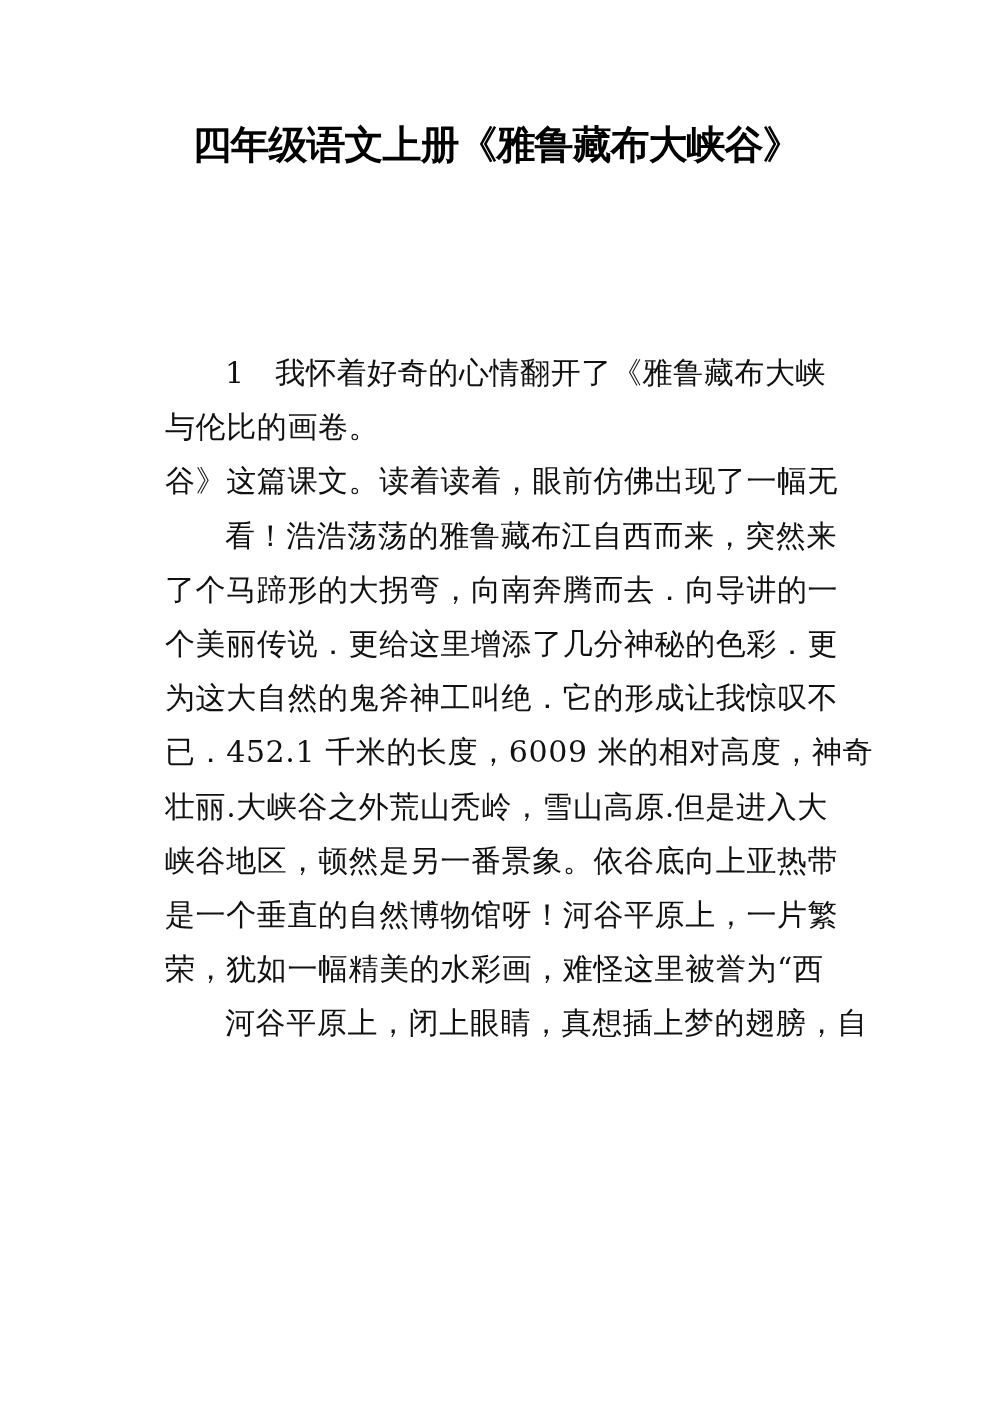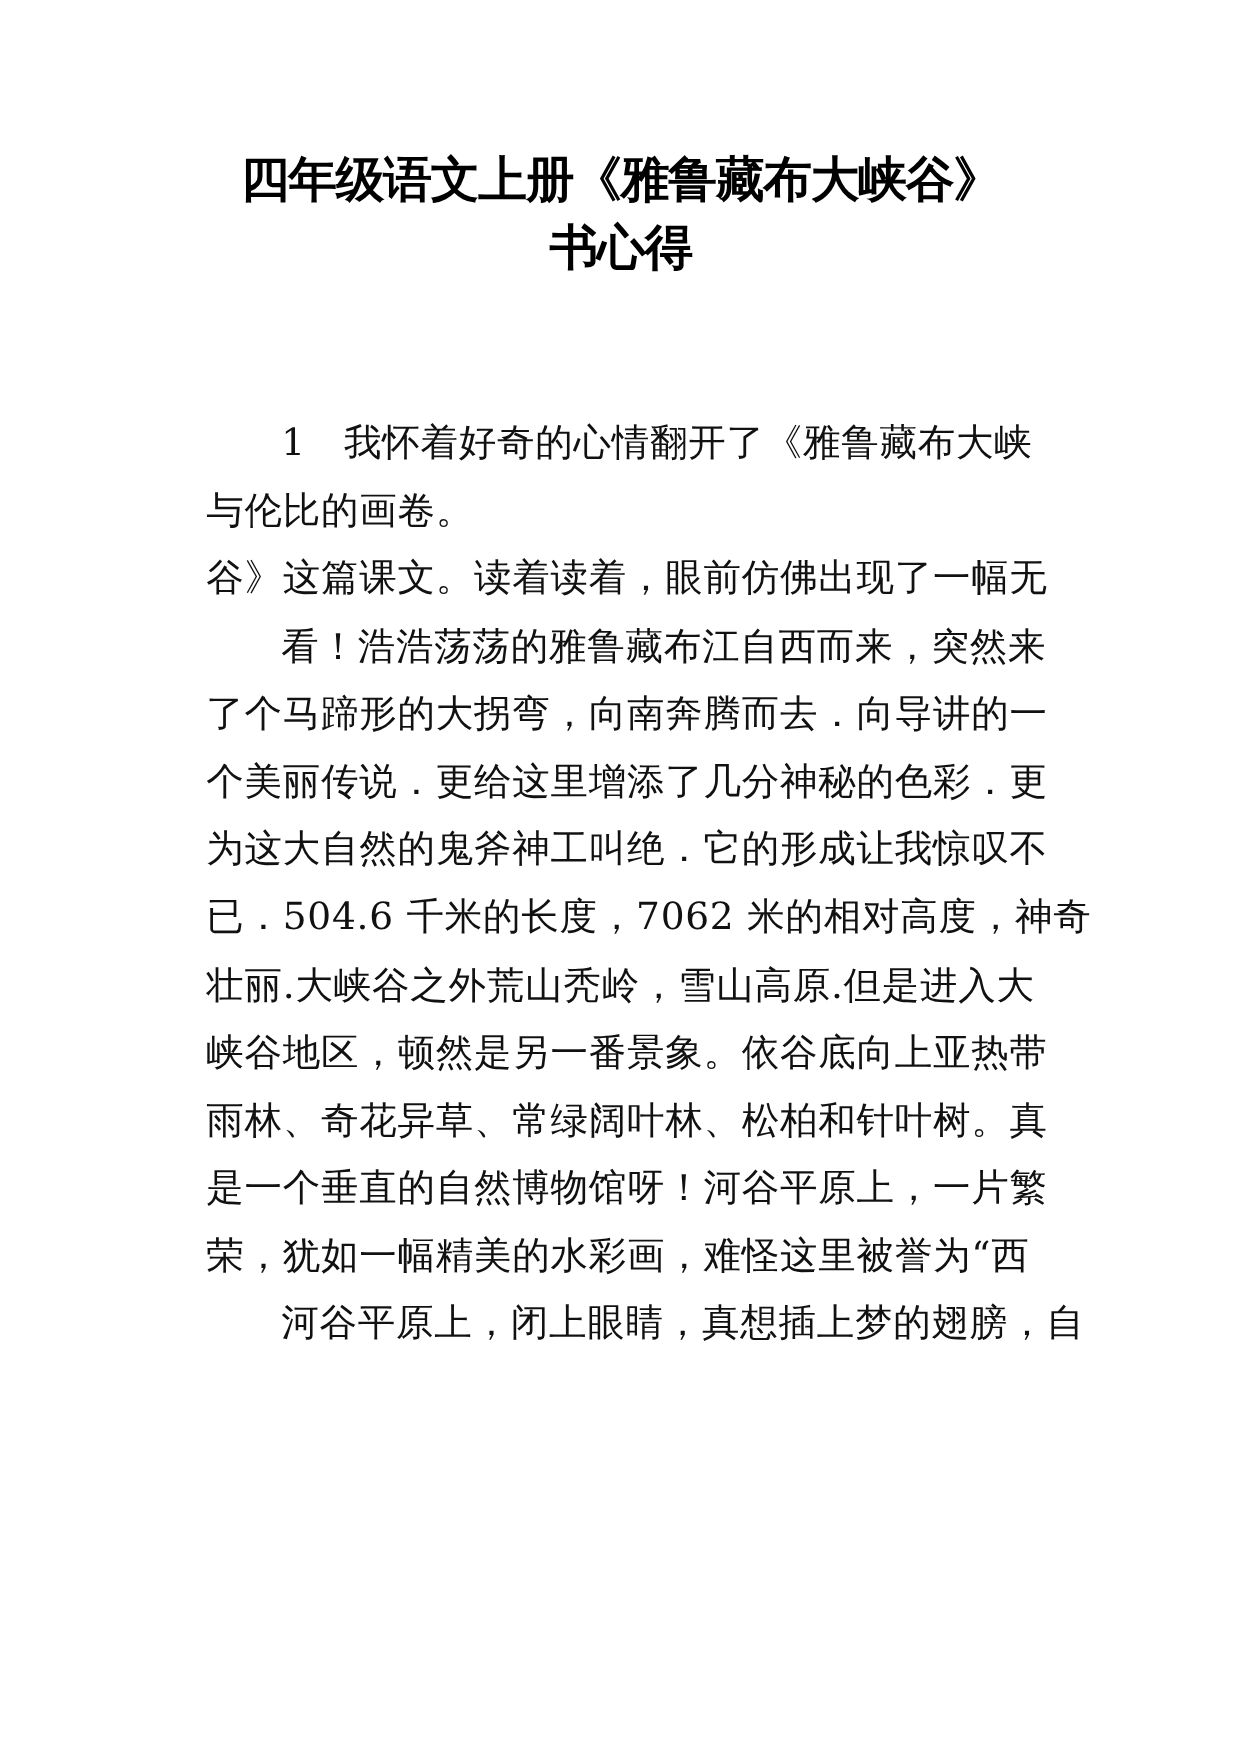--- a/index.html
+++ b/index.html
@@ -26,21 +26,21 @@
       line-height: 54px;
       letter-spacing: -1px;
     }
     .title-line {
       display: block;
       white-space: nowrap;
     }
     .body {
       position: absolute;
       left: 165px;
-      top: 328px;
+      top: 346px;
       width: 670px;
       font-family: "DejaVu Serif", "Liberation Serif", serif;
       font-size: 30px;
       line-height: 54.2px;
       color: #111111;
     }
     .line {
       display: block;
       white-space: nowrap;
       height: 54.2px;
@@ -48,37 +48,35 @@
     }
     .line.indent {
       padding-left: 60px;
     }
   </style>
 </head>
 <body>
 
 <div class="title">
   <span class="title-line">四年级语文上册《雅鲁藏布大峡谷》</span>
-  <span class="title-line">书心得</span>
 </div>
 
 <div class="body">
   <div>
     <span class="line indent">1　我怀着好奇的心情翻开了《雅鲁藏布大峡</span>
     <span class="line">与伦比的画卷。</span>
     <span class="line">谷》这篇课文。读着读着，眼前仿佛出现了一幅无</span>
   </div>
   <div>
     <span class="line indent">看！浩浩荡荡的雅鲁藏布江自西而来，突然来</span>
     <span class="line">了个马蹄形的大拐弯，向南奔腾而去．向导讲的一</span>
     <span class="line">个美丽传说．更给这里增添了几分神秘的色彩．更</span>
     <span class="line">为这大自然的鬼斧神工叫绝．它的形成让我惊叹不</span>
-    <span class="line">已．504.6 千米的长度，7062 米的相对高度，神奇</span>
+    <span class="line">已．452.1 千米的长度，6009 米的相对高度，神奇</span>
     <span class="line">壮丽.大峡谷之外荒山秃岭，雪山高原.但是进入大</span>
     <span class="line">峡谷地区，顿然是另一番景象。依谷底向上亚热带</span>
-    <span class="line">雨林、奇花异草、常绿阔叶林、松柏和针叶树。真</span>
     <span class="line">是一个垂直的自然博物馆呀！河谷平原上，一片繁</span>
     <span class="line">荣，犹如一幅精美的水彩画，难怪这里被誉为“西</span>
   </div>
   <div>
     <span class="line indent">河谷平原上，闭上眼睛，真想插上梦的翅膀，自</span>
   </div>
 </div>
 
 </body></html>

